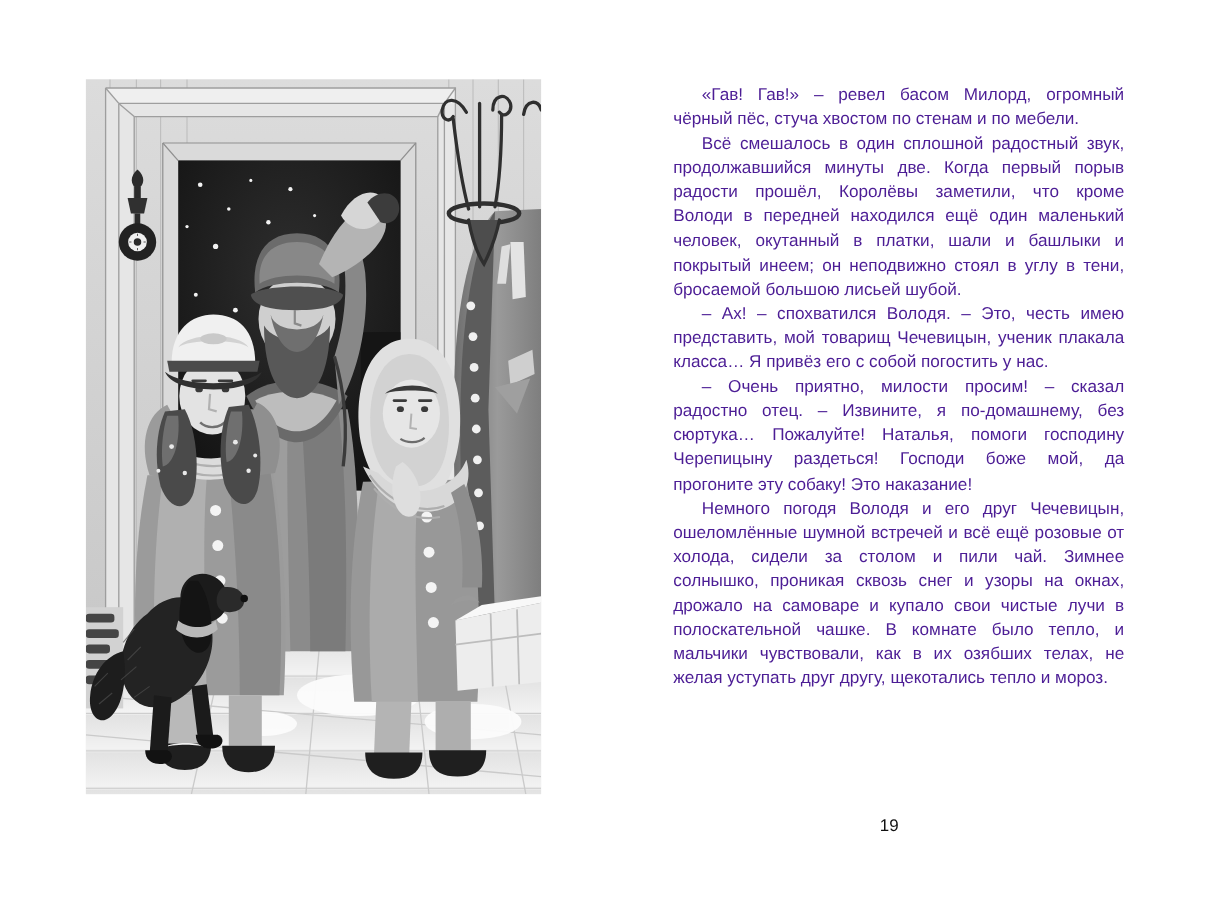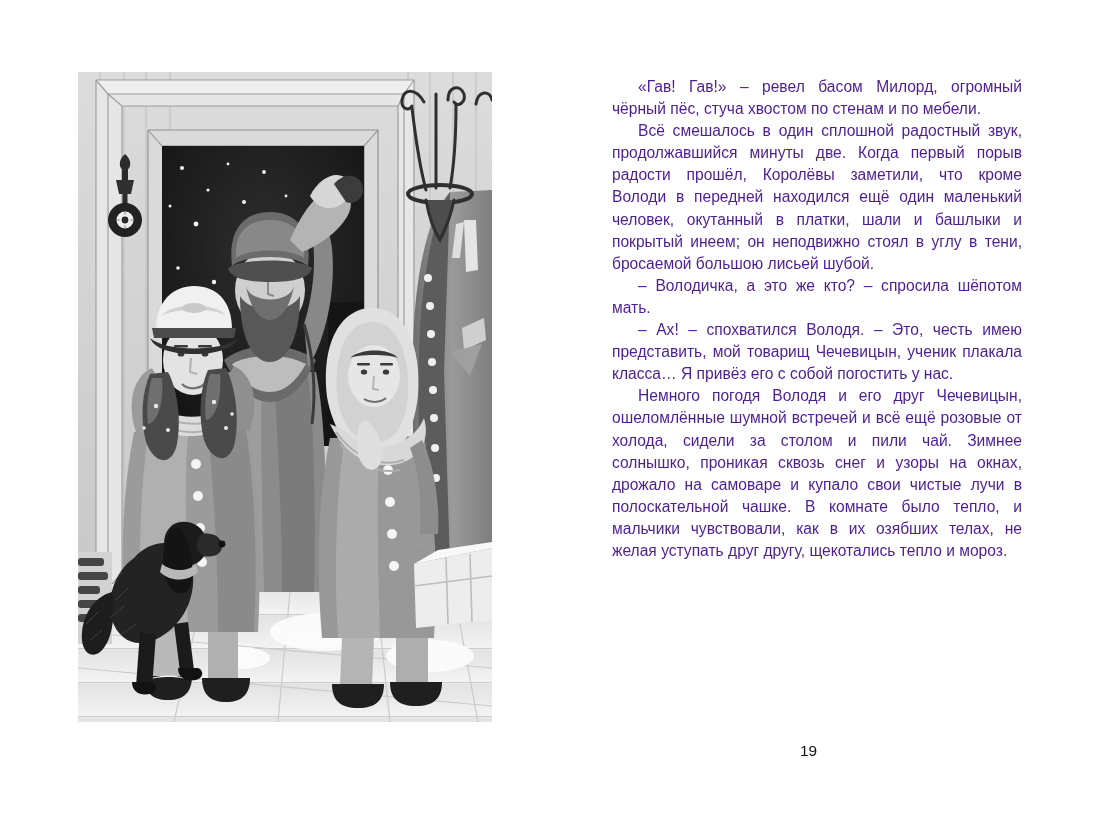--- a/index.html
+++ b/index.html
@@ -387,22 +387,22 @@
         </g>
       </g>
 
       <rect x="0" y="0" width="414" height="650" fill="none" stroke="#ffffff" stroke-width="0"></rect>
     </svg>
   </div>
 
   <div class="text-col">
     <p>«Гав! Гав!» – ревел басом Милорд, огромный чёрный пёс, стуча хвостом по стенам и по мебели.</p>
     <p>Всё смешалось в один сплошной радостный звук, продолжавшийся минуты две. Когда первый порыв радости прошёл, Королёвы заметили, что кроме Володи в передней находился ещё один маленький человек, окутанный в платки, шали и башлыки и покрытый инеем; он неподвижно стоял в углу в тени, бросаемой большою лисьей шубой.</p>
-    <p>– Володичка, а это же кто? – спросила шёпотом мать.</p>
     <p>– Ах! – спохватился Володя. – Это, честь имею представить, мой товарищ Чечевицын, ученик плакала класса… Я привёз его с собой погостить у нас.</p>
+    <p>– Очень приятно, милости просим! – сказал радостно отец. – Извините, я по-домашнему, без сюртука… Пожалуйте! Наталья, помоги господину Черепицыну раздеться! Господи боже мой, да прогоните эту собаку! Это наказание!</p>
     <p>Немного погодя Володя и его друг Чечевицын, ошеломлённые шумной встречей и всё ещё розовые от холода, сидели за столом и пили чай. Зимнее солнышко, проникая сквозь снег и узоры на окнах, дрожало на самоваре и купало свои чистые лучи в полоскательной чашке. В комнате было тепло, и мальчики чувствовали, как в их озябших телах, не желая уступать друг другу, щекотались тепло и мороз.</p>
   </div>
 
   <div class="folio">
     <span>19</span>
   </div>
 
 </div>
 
 </body></html>

